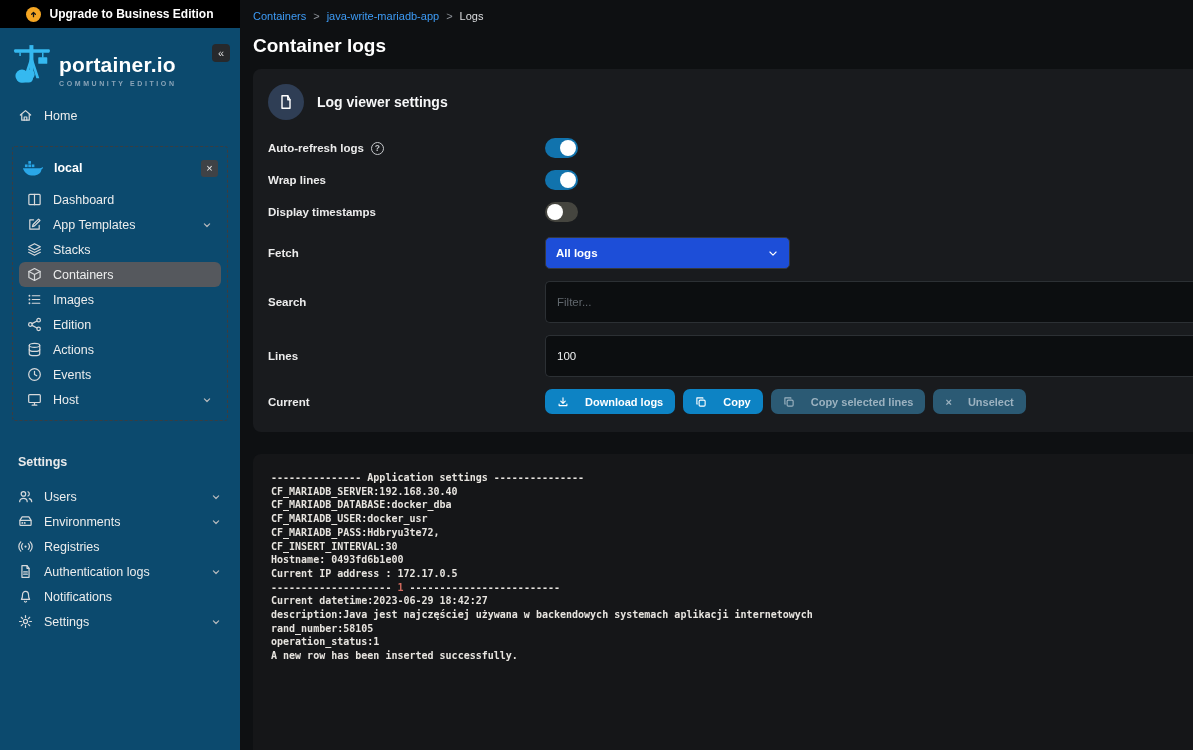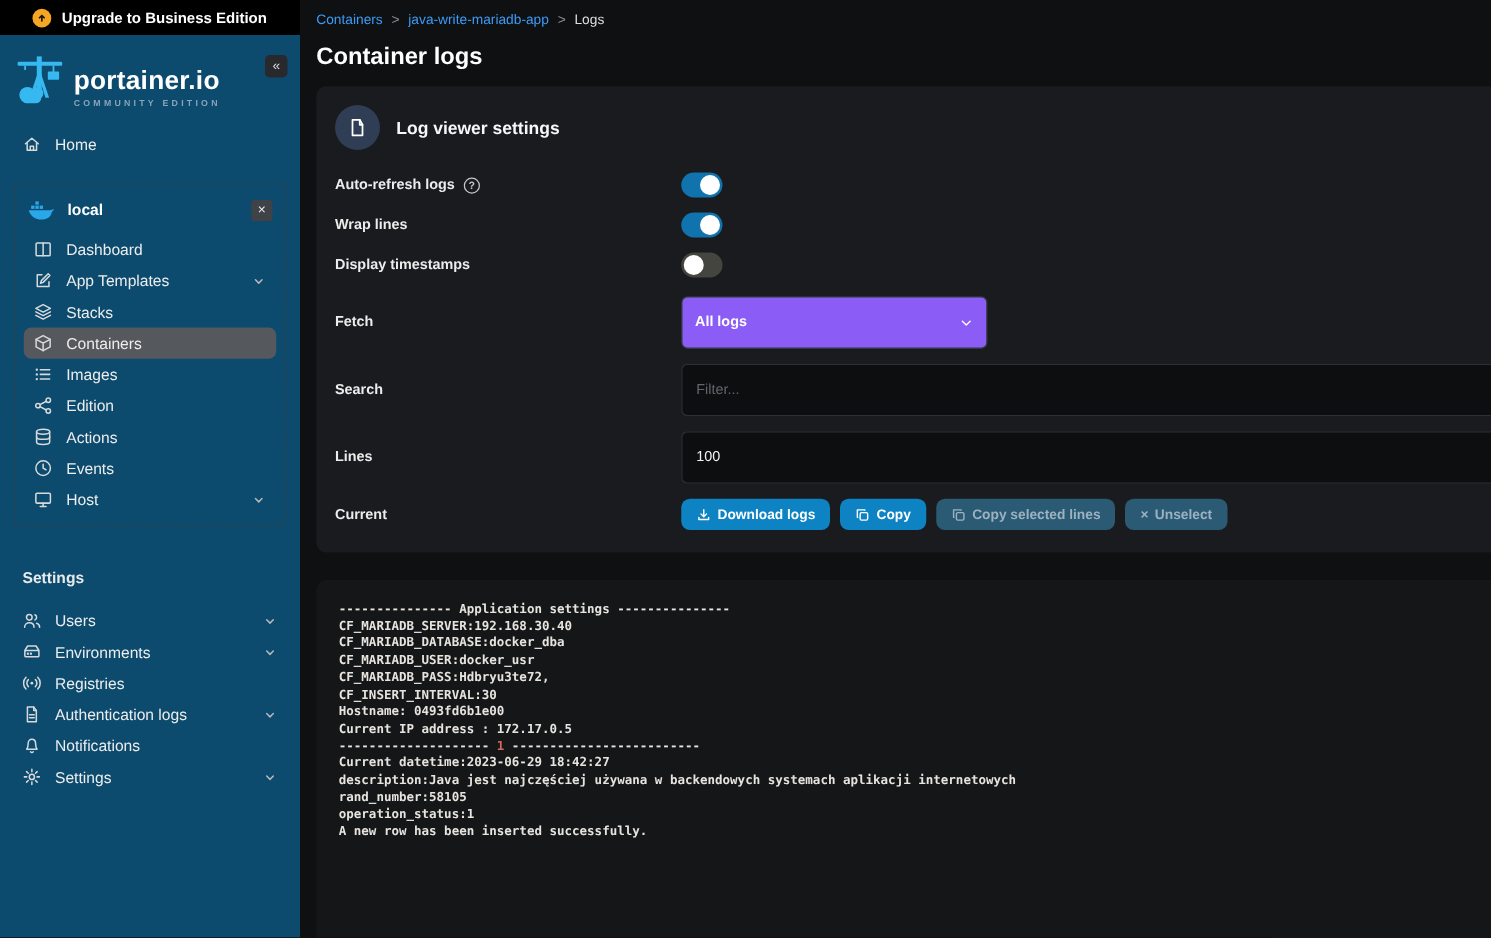--- a/index.html
+++ b/index.html
@@ -58,29 +58,29 @@
   .form-row.gap-top{margin-top:15px}
   .form-label{flex:0 0 277px;width:277px;font-size:11.5px;font-weight:600;color:#ececec;display:flex;align-items:center;gap:7px}
   .help-icon{width:13px;height:13px;border:1.2px solid #c6c9cc;border-radius:50%;color:#c6c9cc;font-size:8.5px;
     font-weight:700;display:inline-flex;align-items:center;justify-content:center}
   .toggle{width:33px;height:20px;border-radius:10px;position:relative;border:none;cursor:pointer;flex:0 0 33px}
   .toggle.on{background:var(--toggle-on,#1173ad)}
   .toggle.off{background:var(--toggle-off,#45453f)}
   .toggle .knob{position:absolute;top:2px;width:16px;height:16px;border-radius:50%;background:#fff}
   .toggle.on .knob{right:2px}
   .toggle.off .knob{left:2px}
-  .select-box{width:245px;height:42px;background:#8b5cf6;border:1px solid #35393e;border-radius:5px;
+  .select-box{width:245px;height:32px;background:#1d4ed8;border:1px solid #35393e;border-radius:5px;
     display:flex;align-items:center;justify-content:space-between;padding:0 10px;font-size:11.5px;font-weight:700;
     color:#fff;cursor:pointer}
   .select-box .chev{color:#fff;width:11px;height:11px}
   .text-input{flex:1;height:42px;background:#0c0e10;border:1px solid #2c3034;border-right:none;border-radius:5px 0 0 5px;
     color:#f0f1f2;font-size:11.5px;padding:0 11px;outline:none;font-family:inherit;min-width:0}
   .text-input::placeholder{color:#61676d}
   .actions{display:flex;gap:8px}
-  .btn{height:25px;border:none;border-radius:7px;display:inline-flex;align-items:center;gap:5px;padding:0 12px;
+  .btn{height:25px;border:none;border-radius:7px;display:inline-flex;align-items:center;gap:16px;padding:0 12px;
     font-size:11px;font-weight:600;color:#fff;background:var(--accent,#0d83c4);cursor:pointer;font-family:inherit;white-space:nowrap}
   .btn svg{width:12px;height:12px;fill:none;stroke:currentColor;stroke-width:1.5;stroke-linecap:round;stroke-linejoin:round}
   .btn.disabled{background:#2b5a74;color:#9cb2c0;cursor:default}
   .btn.disabled .x-glyph{font-size:11px;color:#9cb2c0}
   .console{flex:1;margin-top:22px;background:#151618;border-radius:8px 0 0 0;padding:17px 18px;overflow:hidden}
   .log-line{font-family:"DejaVu Sans Mono","Liberation Mono",monospace;font-size:10px;line-height:13.7px;
     color:#e7e4df;white-space:pre-wrap;font-weight:600}
   .log-num{color:#cf6a5e}
 </style>
 </head>

